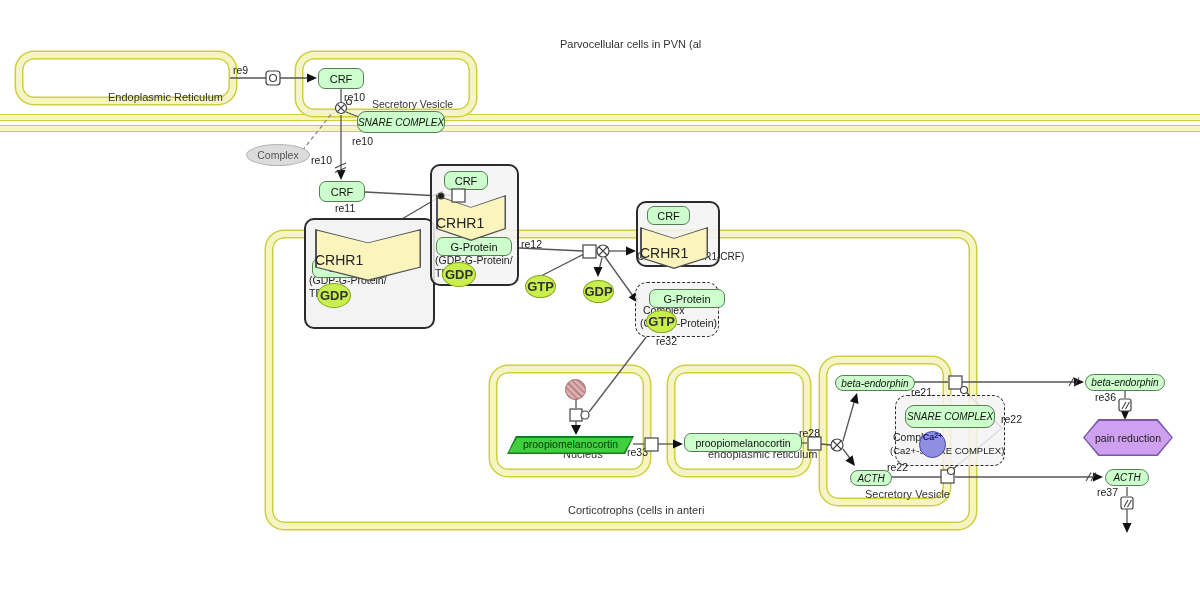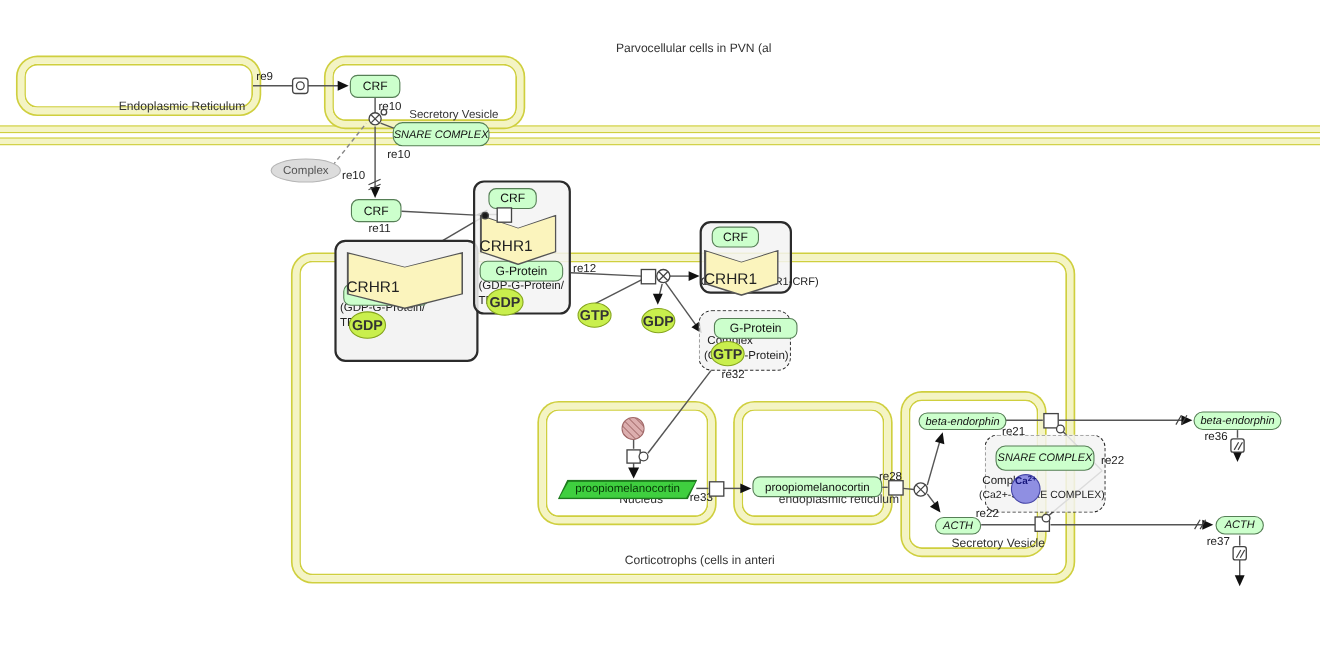--- a/index.html
+++ b/index.html
@@ -199,20 +199,25 @@
     <span>Ca</span>
       <sup>2+</sup>
   </div>
 
   <div class="para" style="left:507px;top:436px;width:127px;height:18px">
     <div class="b"></div>
     <div class="f"></div>
     <div class="t">proopiomelanocortin</div>
   </div>
 
+  <div class="hex h1" style="left:1083px;top:419px;width:90px;height:37px">
+    <div class="b"></div>
+    <div class="f"></div>
+    <div class="t">pain reduction</div>
+  </div>
 
   <div class="ellipse" style="left:246px;top:144px;width:64px;height:22px">Complex</div>
 
   <div class="rl" style="left:233px;top:64px">re9</div>
   <div class="rl" style="left:344px;top:91px">re10</div>
   <div class="rl" style="left:352px;top:135px">re10</div>
   <div class="rl" style="left:311px;top:154px">re10</div>
   <div class="rl" style="left:335px;top:202px">re11</div>
   <div class="rl" style="left:521px;top:238px">re12</div>
   <div class="rl" style="left:656px;top:335px">re32</div>

